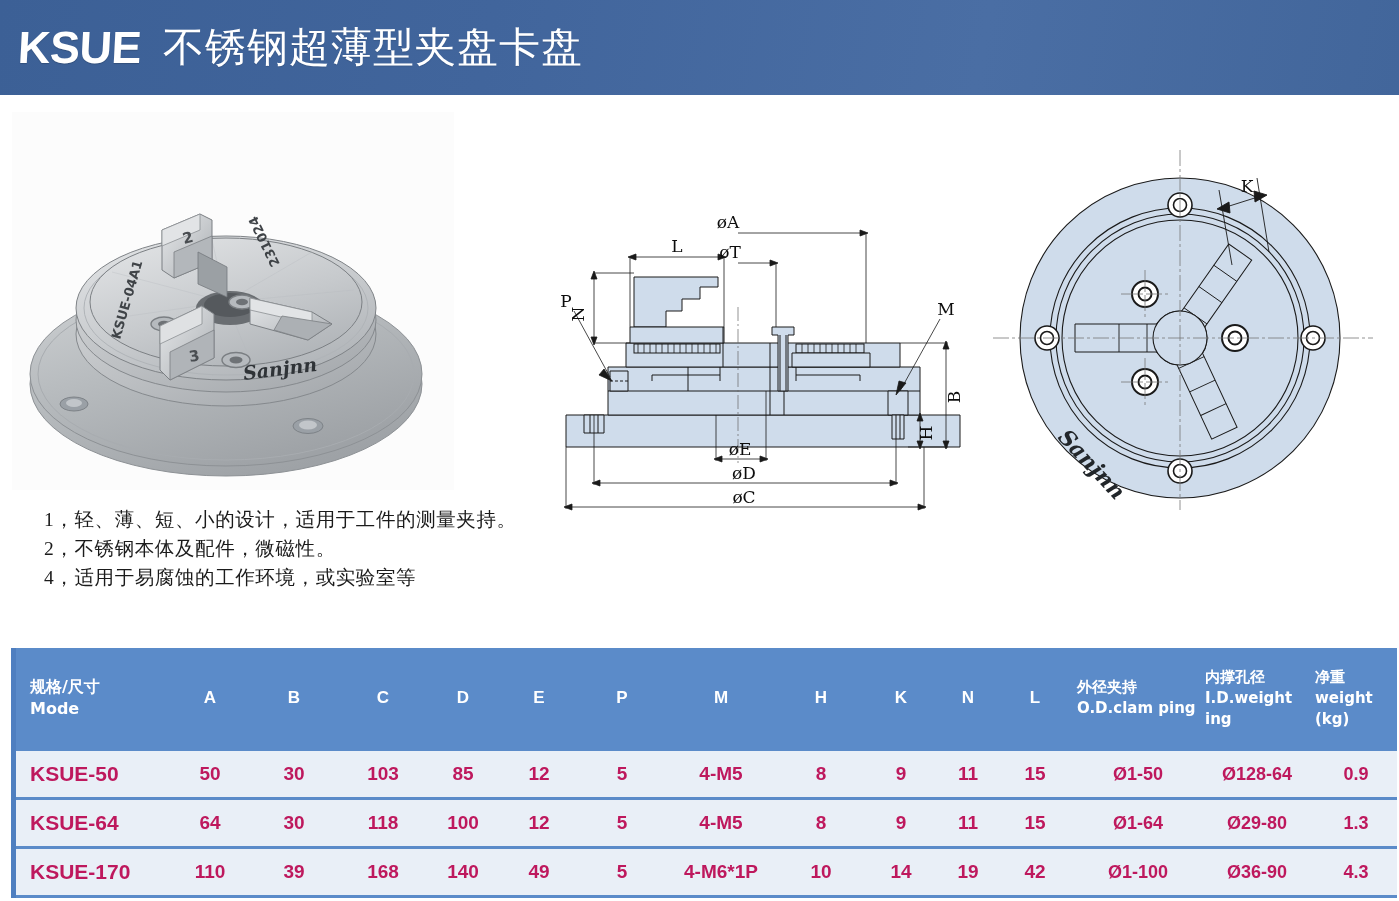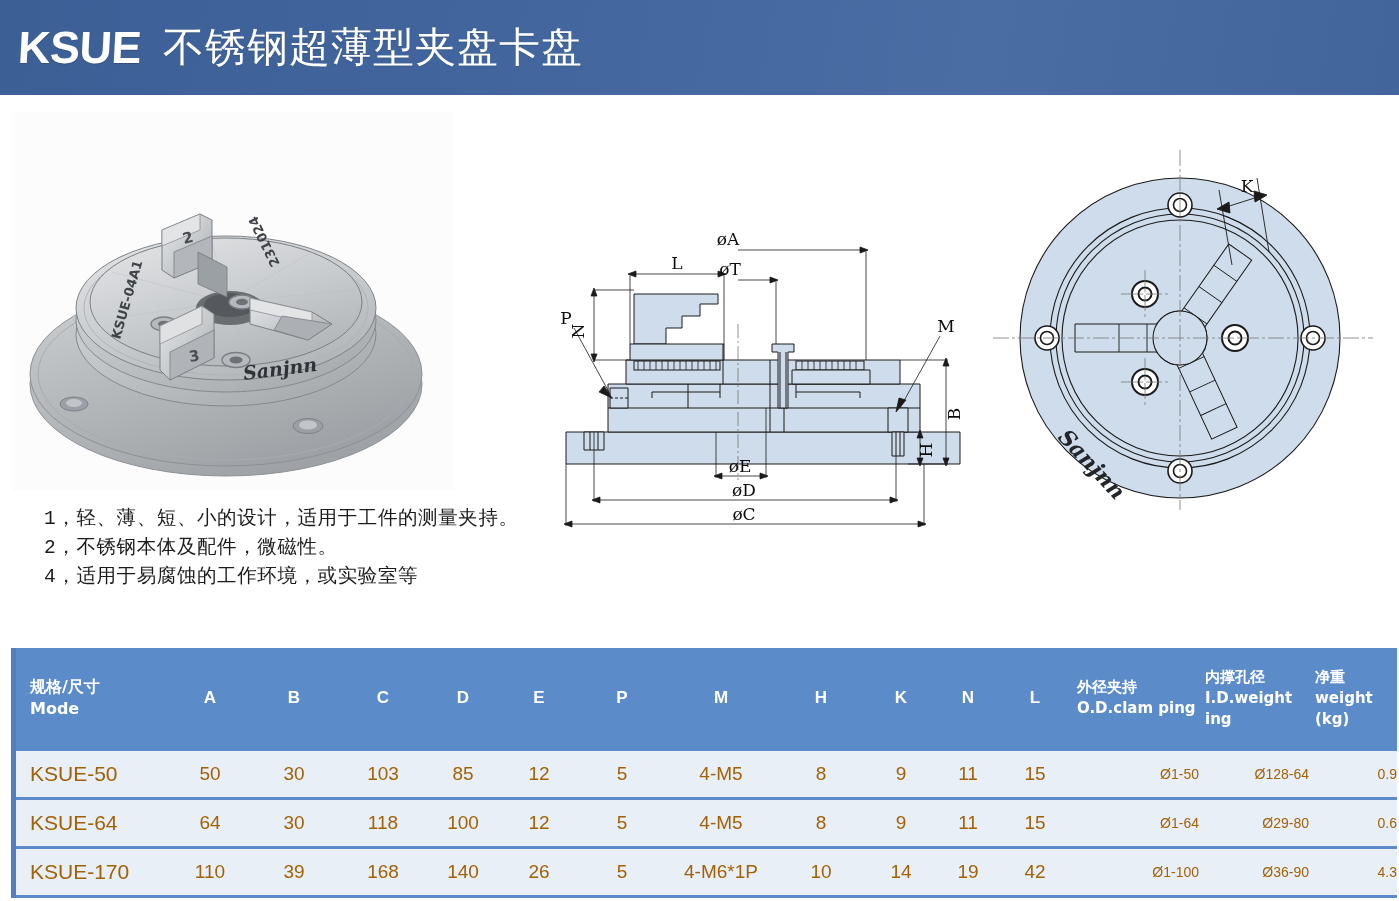--- a/index.html
+++ b/index.html
@@ -35,32 +35,32 @@
   
   #photo{
     position:absolute;left:12px;top:112px;width:442px;height:378px;
     background:#fdfdfd;
     overflow:hidden;
   }
   #photo svg{display:block;}
 
   
   #drawing-section{
-    position:absolute;left:548px;top:232px;width:430px;height:300px;
+    position:absolute;left:548px;top:215px;width:430px;height:300px;
   }
   
   #drawing-topview{
     position:absolute;left:985px;top:120px;width:410px;height:390px;
   }
   .dwg{display:block;}
 
   
   #features{
     position:absolute;left:44px;top:505px;width:620px;
-    font-family:Liberation Mono, monospace;
+    font-family:Liberation Serif, serif;
     color:#1b1b1b;
   }
   #features .feat{
     font-size:19.5px;line-height:29px;white-space:nowrap;
     letter-spacing:0.6px;
   }
 
   
   #spec-table{
     position:absolute;left:11px;top:648px;width:1383px;
@@ -79,31 +79,31 @@
     text-align:left;padding-left:14px;
     font-size:16px;line-height:22px;
     font-family:"DejaVu Sans", sans-serif;
   }
   thead th.wrap-col{
     font-size:15px;line-height:21px;
     text-align:left;padding-left:6px;
     font-family:"DejaVu Sans", sans-serif;
   }
   tbody td{
-    background:#e9eff7;color:#a16207;
-    font-size:19px;font-weight:normal;
+    background:#e9eff7;color:#be185d;
+    font-size:19px;font-weight:bold;
     height:46px;text-align:center;padding:0;
     border-top:3px solid #5b8bc9;
     font-family:"Liberation Sans", sans-serif;
   }
   tbody td.model-col{
     text-align:left;padding-left:14px;font-size:21px;
   }
   tbody td.left-col{
-    text-align:right;padding-left:6px;font-size:14px;
+    text-align:center;padding-left:6px;font-size:18px;
   }
   tbody tr:last-child td{border-bottom:3px solid #5b8bc9;}
 </style>
 </head>
 <body>
 
 <div id="banner">
   <span class="brand">KSUE</span>
   <span class="subtitle">不锈钢超薄型夹盘卡盘</span>
 </div>
@@ -521,29 +521,29 @@
         <td>100</td>
         <td>12</td>
         <td>5</td>
         <td>4-M5</td>
         <td>8</td>
         <td>9</td>
         <td>11</td>
         <td>15</td>
         <td class="left-col">Ø1-64</td>
         <td class="left-col">Ø29-80</td>
-        <td class="left-col">0.6</td>
+        <td class="left-col">1.3</td>
       </tr>
       <tr>
         <td class="model-col">KSUE-170</td>
         <td>110</td>
         <td>39</td>
         <td>168</td>
         <td>140</td>
-        <td>26</td>
+        <td>49</td>
         <td>5</td>
         <td>4-M6*1P</td>
         <td>10</td>
         <td>14</td>
         <td>19</td>
         <td>42</td>
         <td class="left-col">Ø1-100</td>
         <td class="left-col">Ø36-90</td>
         <td class="left-col">4.3</td>
       </tr>

